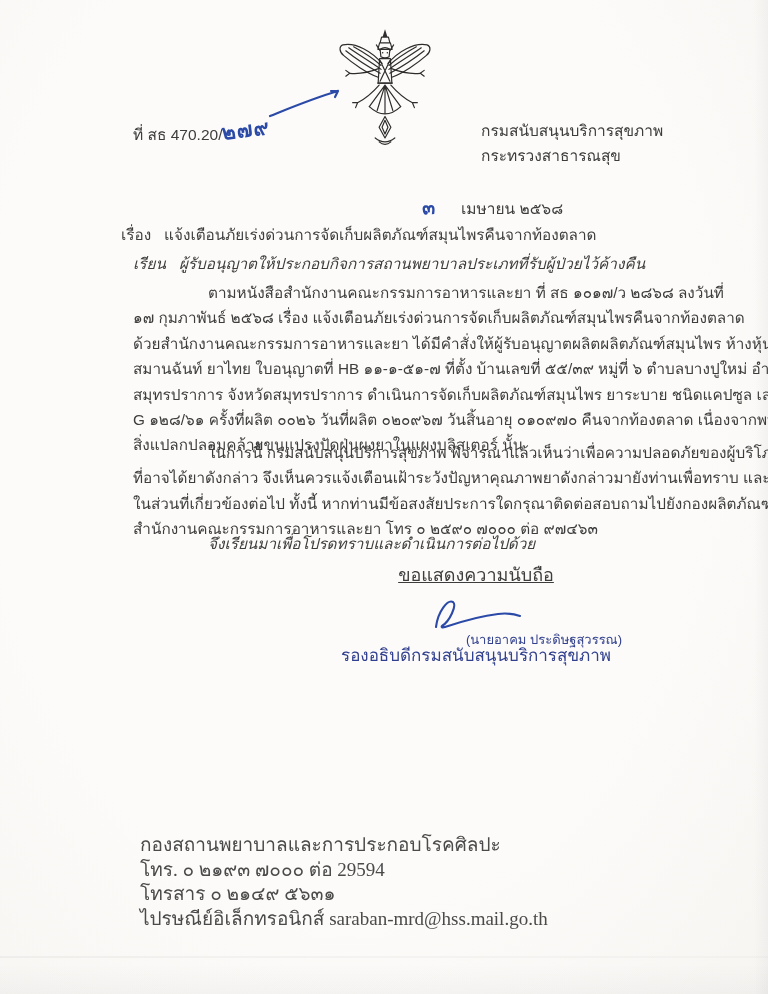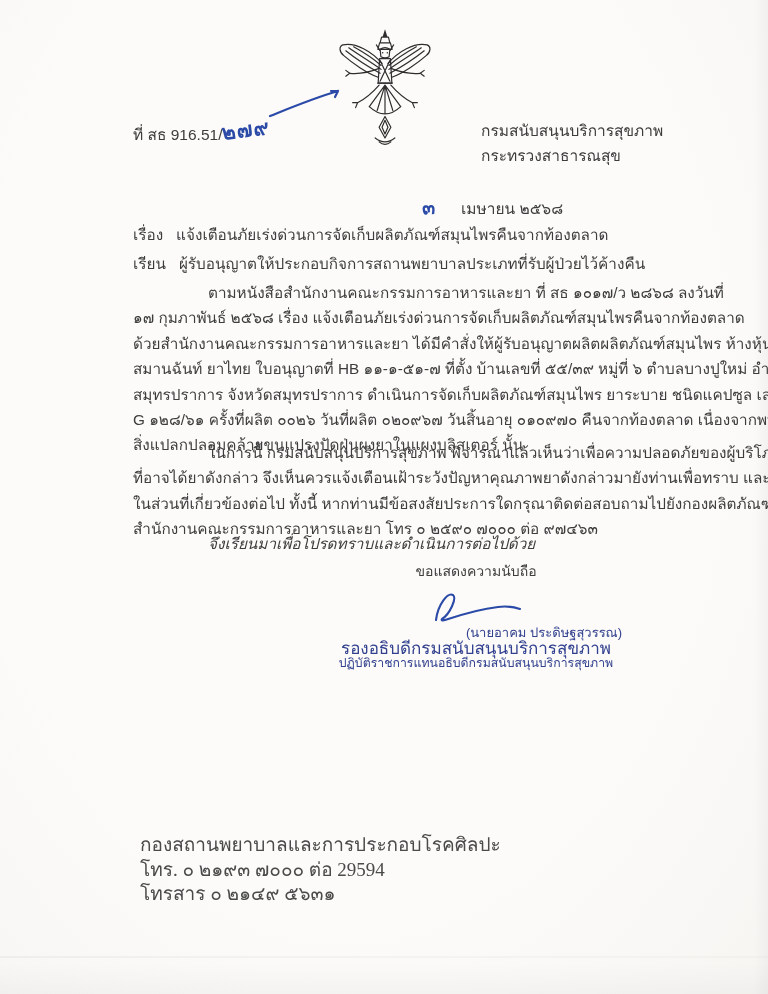--- a/index.html
+++ b/index.html
@@ -27,47 +27,47 @@
   .ref-digits{
     display:inline-block;font-size:21px;font-weight:bold;
     transform:rotate(-7deg) translateY(-3px);
     letter-spacing:1px;
   }
   .ref-flourish{position:absolute;left:268px;top:88px;}
   .garuda{position:absolute;left:336px;top:28px;}
   .agency{position:absolute;left:481px;top:118px;font-size:15.5px;line-height:25px;white-space:nowrap;}
   .date-line{position:absolute;left:422px;top:192px;font-size:15.5px;}
   .date-day{display:inline-block;font-size:19px;font-weight:bold;transform:rotate(-4deg);margin-right:26px;}
-  .subject-line{position:absolute;left:133px;top:222px;font-size:15.3px;white-space:nowrap;text-align:right;}
-  .to-line{position:absolute;left:133px;top:251px;font-size:15.3px;white-space:nowrap;}
+  .subject-line{position:absolute;left:121px;top:222px;font-size:15.3px;white-space:nowrap;text-align:right;}
+  .to-line{position:absolute;left:133px;top:251px;font-size:15.3px;white-space:nowrap;font-style:italic;}
   .lbl{display:inline-block;margin-right:13px;}
   .para{position:absolute;left:133px;font-size:15.3px;line-height:25.4px;white-space:nowrap;}
   .p1{top:280px;}
   .p2{top:440px;}
   .indent{padding-left:75px;}
   .closing{position:absolute;left:208px;top:531px;font-size:15.3px;white-space:nowrap;font-style:italic;}
   .signoff{position:absolute;left:330px;top:560px;width:292px;text-align:center;}
-  .salutation{font-size:14px;}
+  .salutation{font-size:18px;text-decoration:underline;}
   .sig-svg{display:block;margin:6px auto 0;}
   .signer{color:#32418f;line-height:15.5px;}
   .signer-name{font-size:13px;margin-top:1px;text-align:right;}
   .signer-title{font-size:17px;}
   .signer-acting{font-size:12.3px;}
   .footer{position:absolute;left:140px;top:833px;font-size:19px;line-height:24.6px;color:#4a4a4a;white-space:nowrap;font-family:Liberation Serif, serif;}
   .emblem-stroke{stroke:#2e2c2c;fill:none;stroke-width:1.2;stroke-linecap:round;stroke-linejoin:round;}
   .emblem-fill{fill:#2e2c2c;stroke:none;}
   .ink{stroke:#2b4aa8;fill:none;stroke-linecap:round;}
 </style>
 </head>
 <body>
 
 <div class="page">
 
   <div class="ref-line">
-    <span>ที่ สธ 916.51/</span><span class="hand ref-digits">๒๗๙</span>
+    <span>ที่ สธ 470.20/</span><span class="hand ref-digits">๒๗๙</span>
   </div>
   <svg class="ref-flourish" width="74" height="30" viewBox="0 0 74 30">
     <path class="ink" stroke-width="2.2" d="M2 28 C 22 20, 46 10, 70 3 M70 3 l-7 0 M70 3 l-3 6"></path>
   </svg>
 
   <svg class="garuda" width="98" height="120" viewBox="0 0 100 122">
 
     <path class="emblem-fill" d="M50 1 L47.5 9 L52.5 9 Z"></path>
     <path class="emblem-stroke" d="M46.5 9 h7 l1.5 6 h-10 z M44.5 15 h11 l1.8 6.5 h-14.6 z"></path>
 
@@ -135,23 +135,23 @@
 
   <div class="closing">จึงเรียนมาเพื่อโปรดทราบและดำเนินการต่อไปด้วย</div>
 
   <div class="signoff">
     <div class="salutation">ขอแสดงความนับถือ</div>
     <svg class="sig-svg" width="96" height="36" viewBox="0 0 96 36">
       <path class="ink" stroke-width="2.1" d="M8 32 C 10 16, 20 4, 25 7 C 29 10, 22 26, 14 31 C 13 32, 14 33, 17 32 C 32 27, 52 21, 70 19 C 78 18, 86 19, 92 21"></path>
     </svg>
     <div class="signer signer-name">(นายอาคม  ประดิษฐสุวรรณ)</div>
     <div class="signer signer-title">รองอธิบดีกรมสนับสนุนบริการสุขภาพ</div>
-    <div class="signer signer-acting">ปฏิบัติราชการแทนอธิบดีกรมสนับสนุนบริการสุขภาพ</div>
   </div>
 
   <div class="footer">
     <div>กองสถานพยาบาลและการประกอบโรคศิลปะ</div>
     <div>โทร.  ๐ ๒๑๙๓ ๗๐๐๐ ต่อ 29594</div>
     <div>โทรสาร ๐ ๒๑๔๙ ๕๖๓๑</div>
+    <div>ไปรษณีย์อิเล็กทรอนิกส์ saraban-mrd@hss.mail.go.th</div>
   </div>
 
   <div class="fold"></div>
 </div>
 
 </body></html>

